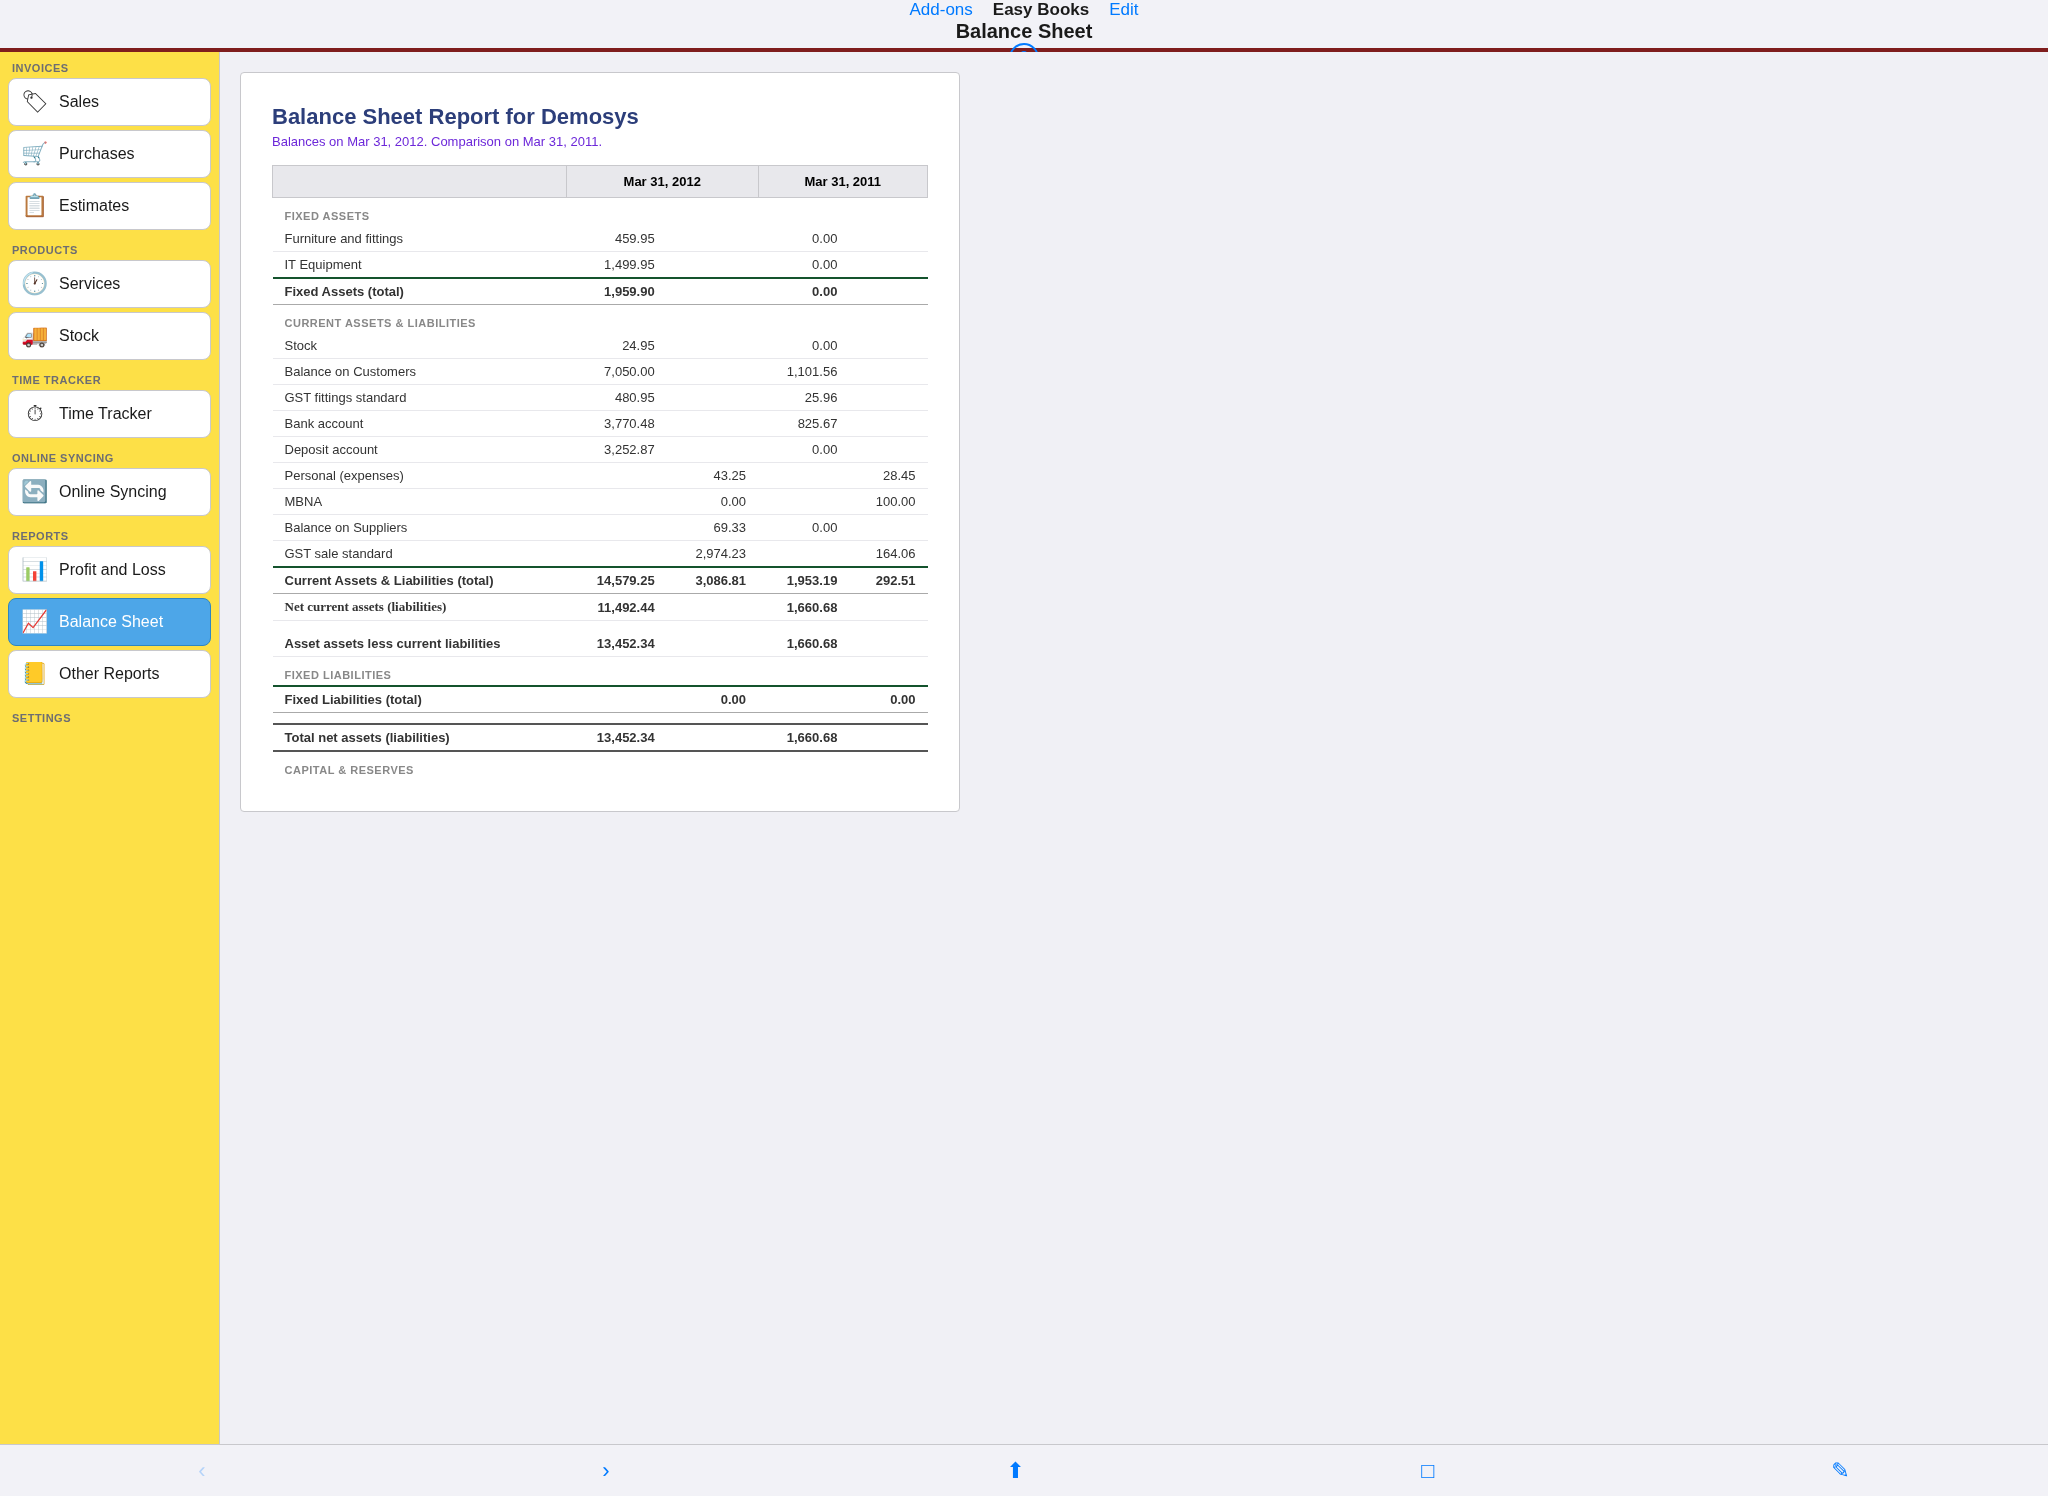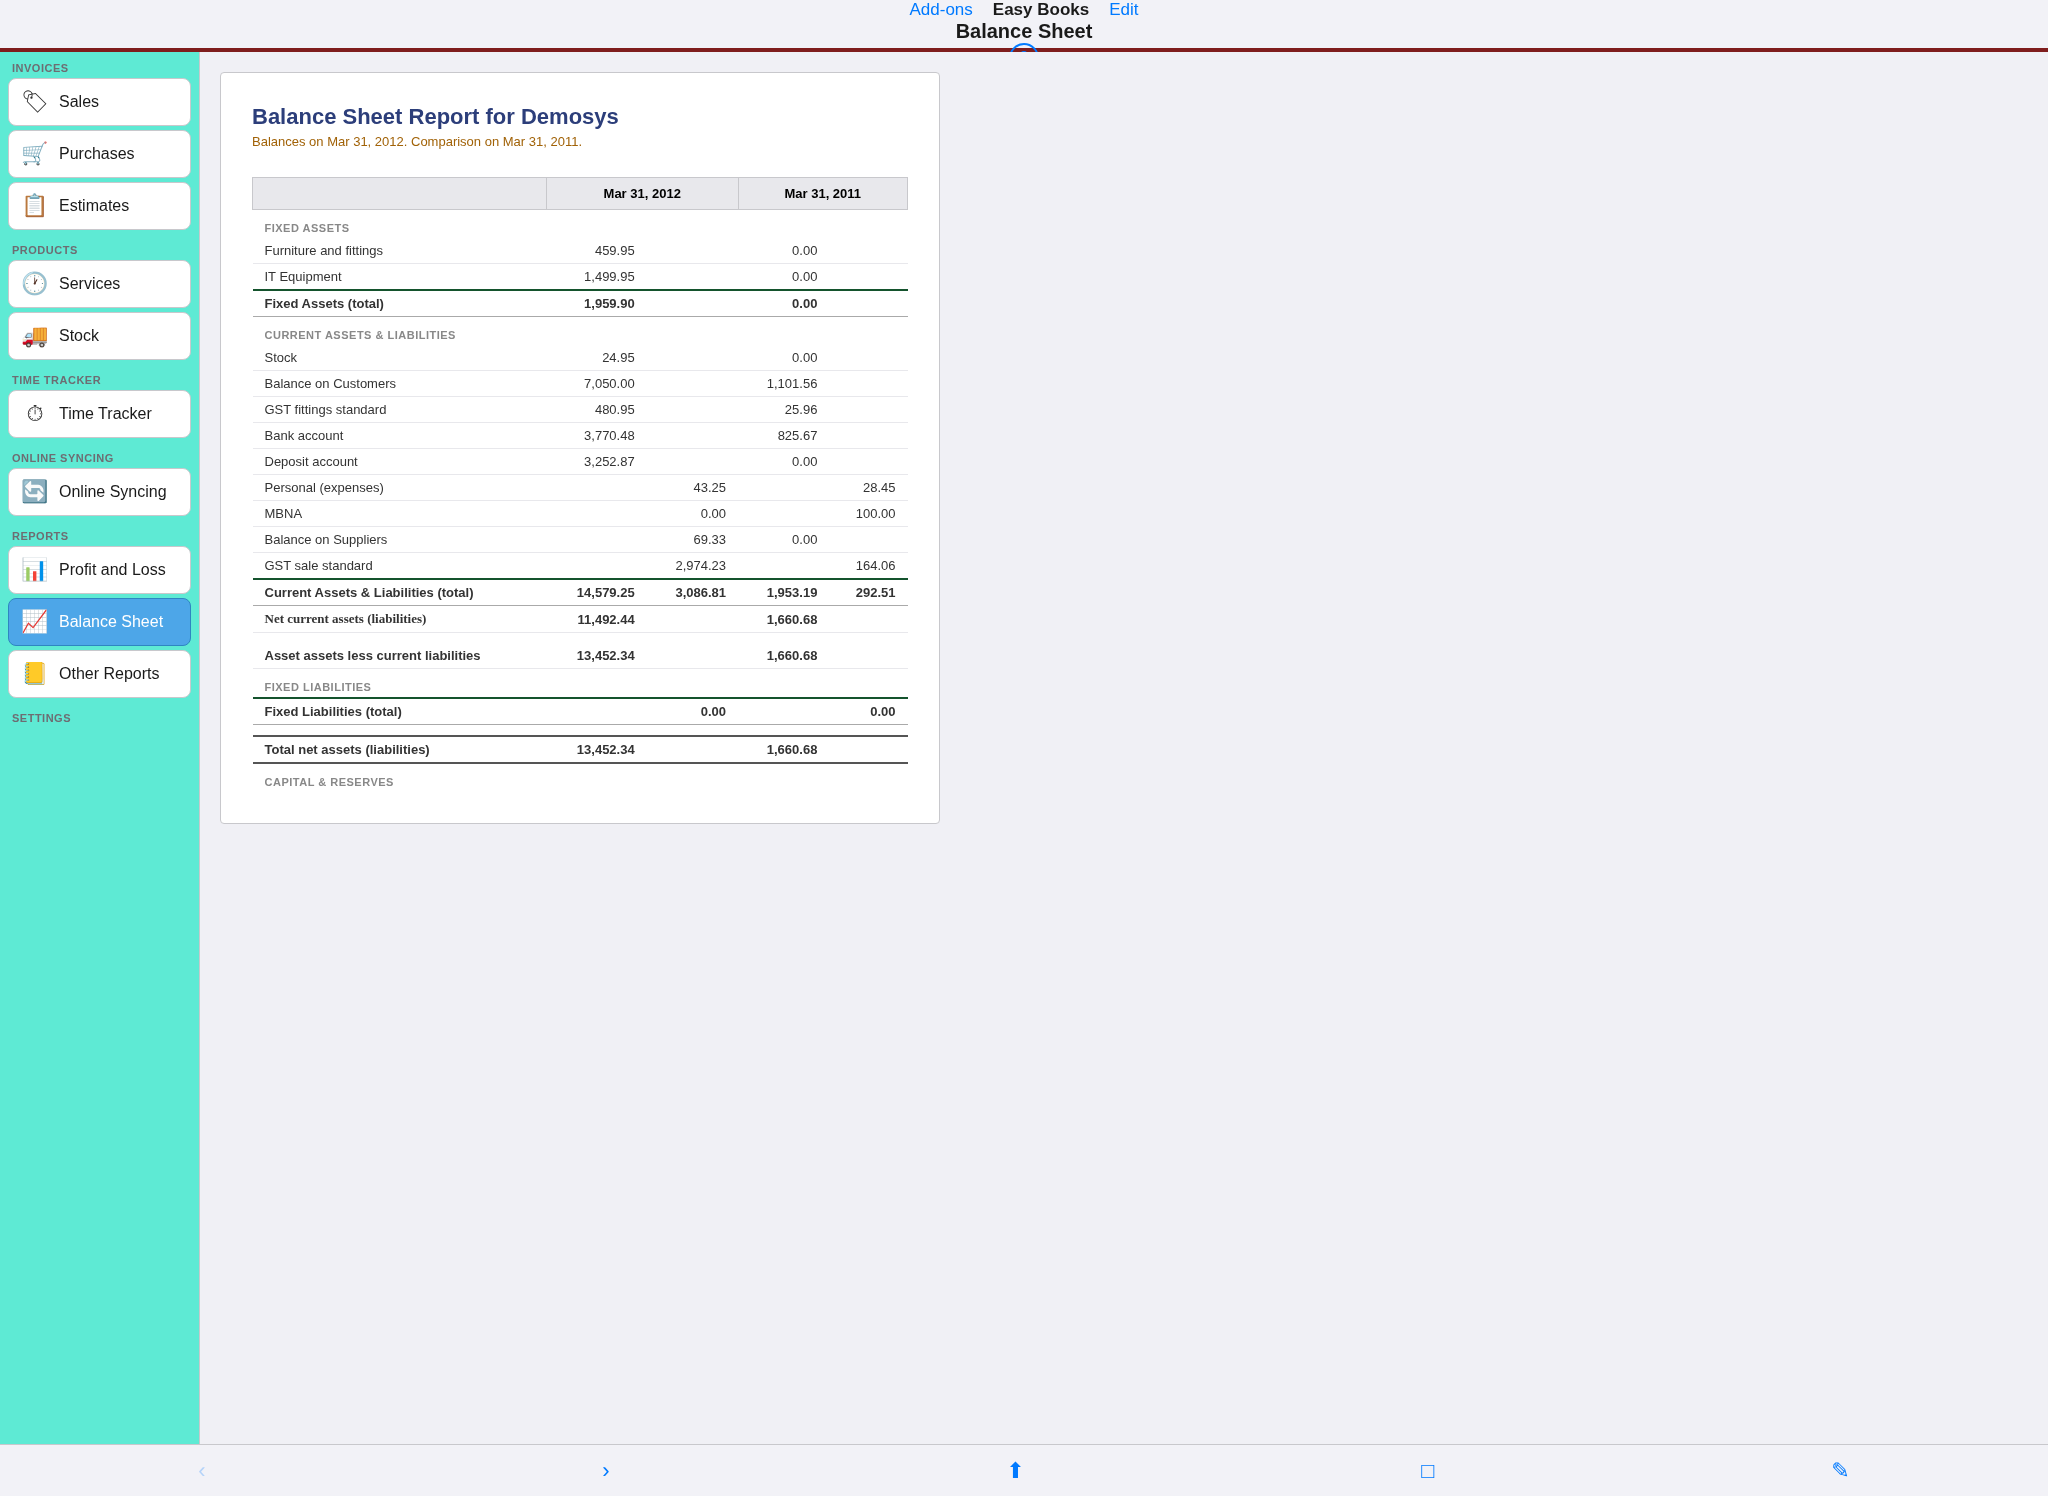--- a/index.html
+++ b/index.html
@@ -26,22 +26,22 @@
       width: 30px; height: 30px; border-radius: 50%; border: 2px solid #007aff;
       color: #007aff; display: flex; align-items: center; justify-content: center;
       font-size: 16px; font-weight: bold; cursor: pointer;
     }
 
     
     .main-content { display: flex; flex: 1; overflow: hidden; }
 
     
     .sidebar {
-      width: 200px;
-      background: #5eead4;
+      width: 220px;
+      background: #fde047;
       border-right: 1px solid #c8c8cc;
       overflow-y: auto;
       flex-shrink: 0;
     }
 
     .sidebar-section-header {
       padding: 10px 12px 4px 12px;
       font-size: 11px;
       font-weight: bold;
       color: #6d6d72;
@@ -83,22 +83,22 @@
     }
 
     .report-title {
       font-size: 22px;
       font-weight: bold;
       color: #2c3e7a;
       margin-bottom: 4px;
     }
     .report-subtitle {
       font-size: 13px;
-      color: #a16207;
-      margin-bottom: 28px;
+      color: #6d28d9;
+      margin-bottom: 16px;
     }
 
     
     .balance-table {
       width: 100%;
       border-collapse: collapse;
       font-size: 13px;
     }
     .balance-table thead tr:first-child th {
       background: #e8e8ec;

